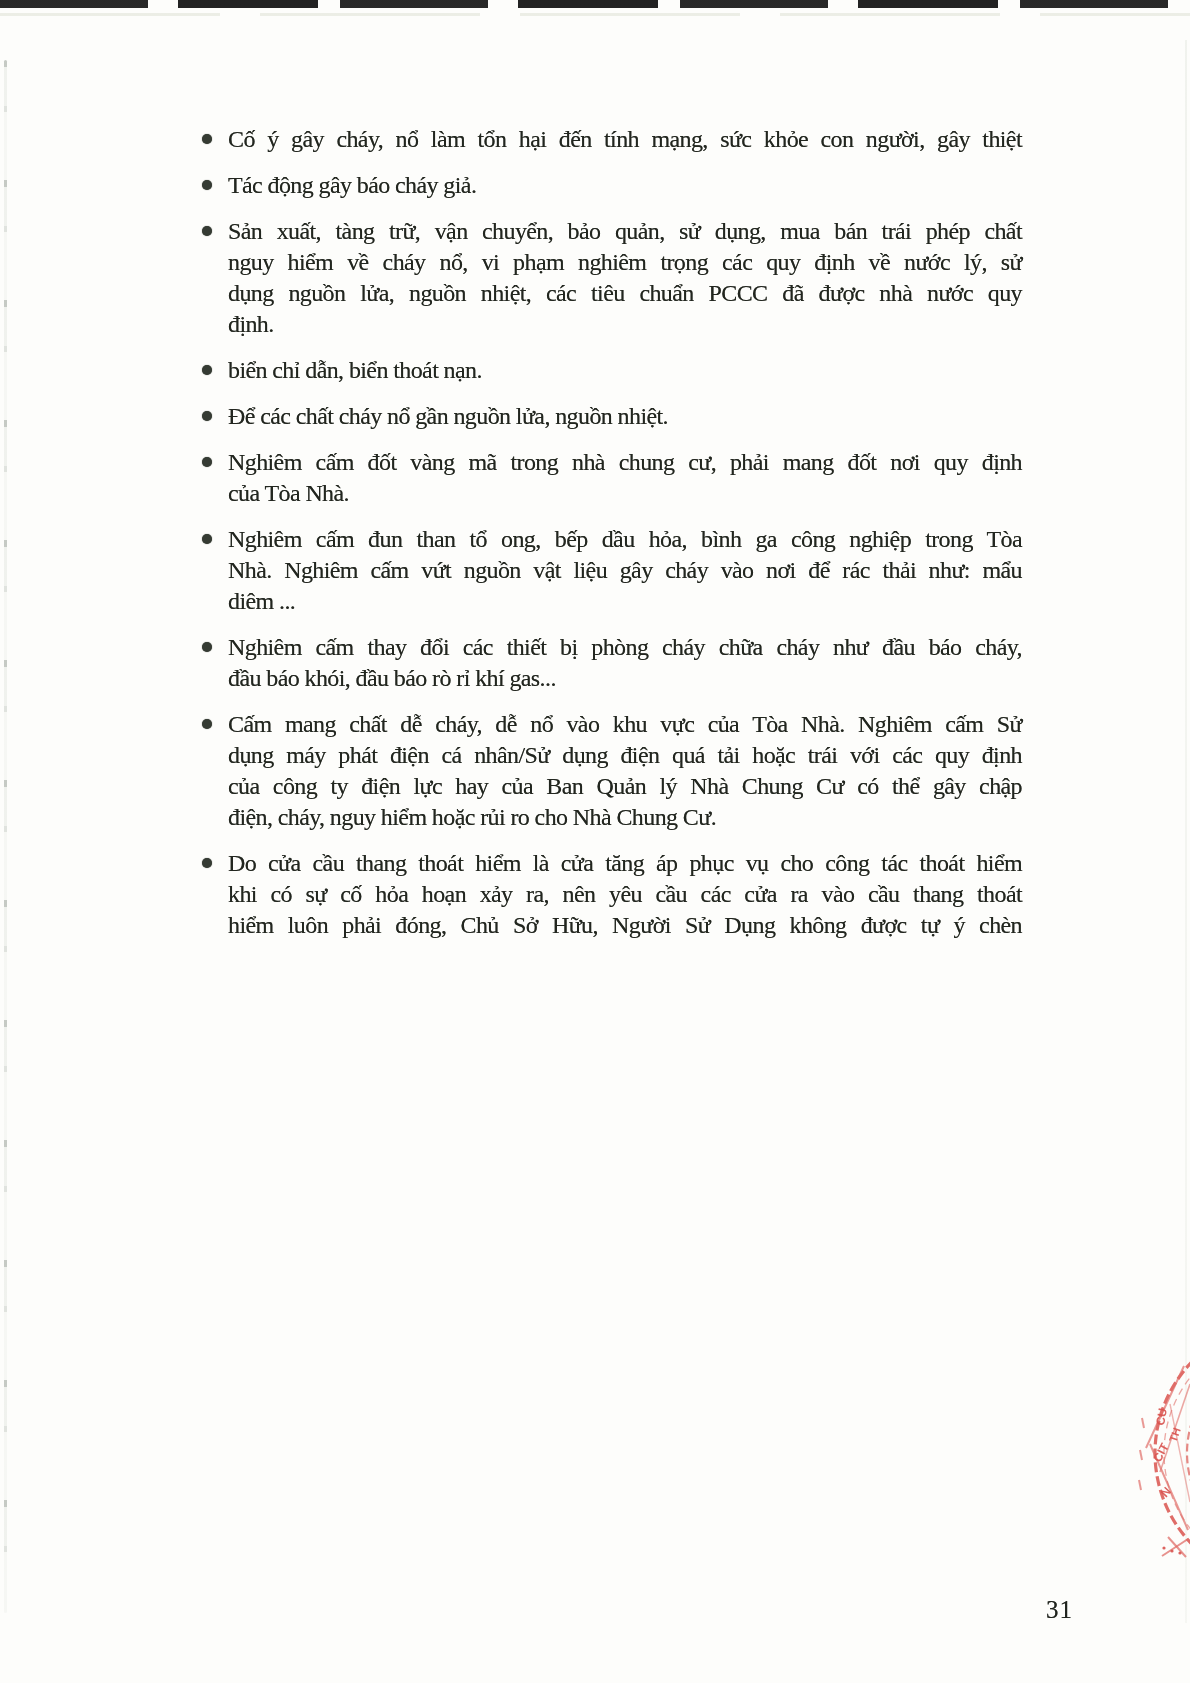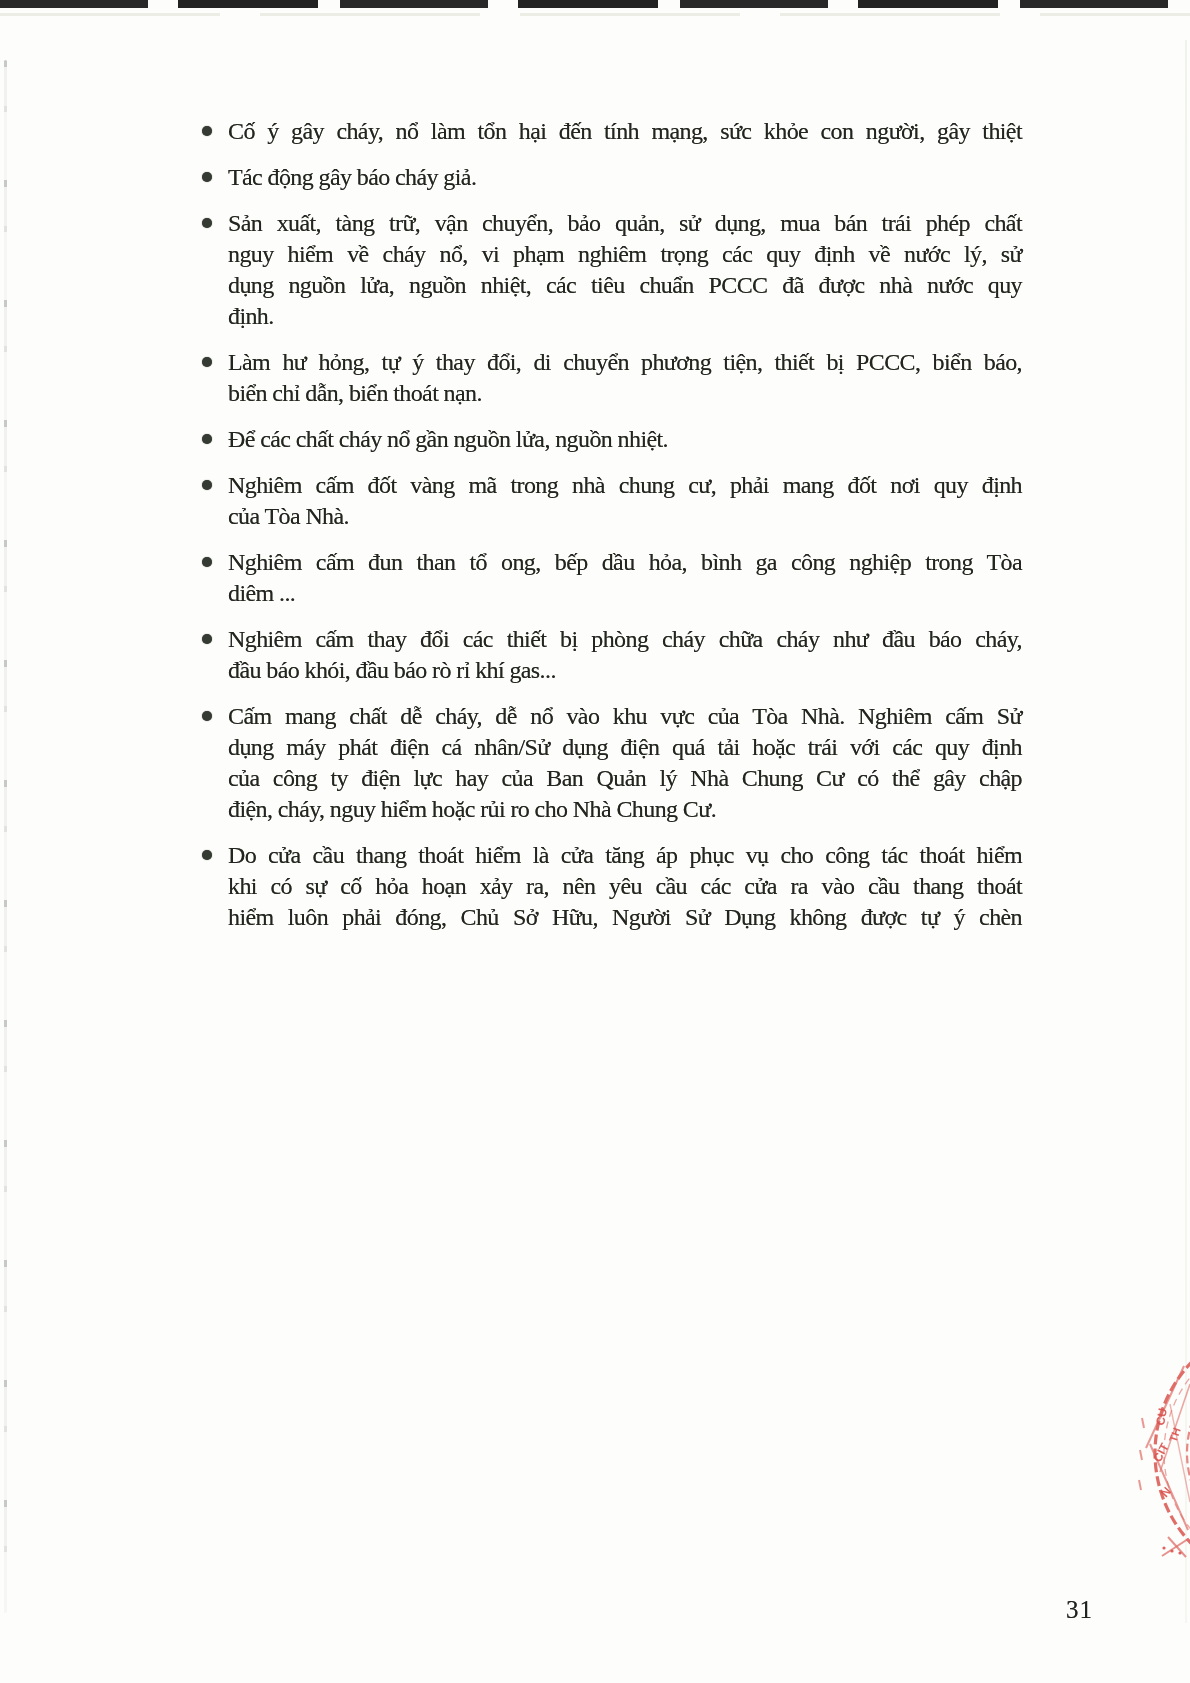--- a/index.html
+++ b/index.html
@@ -39,21 +39,21 @@
     background:linear-gradient(180deg,#e4e8e0,#eef0ea);
     opacity:.5;
   }
   
   .content{
     position:absolute;left:228px;top:111px;width:794px;
   }
   ul.blist{list-style:none;margin:0;padding:0;}
   ul.blist li{
     position:relative;
-    margin:5px 0 15px 0;
+    margin:13px 0 15px 0;
     font-size:24px;
     line-height:31px;
     letter-spacing:-0.6px;
   }
   .dot{
     position:absolute;left:-26px;top:10px;
     width:10px;height:10px;border-radius:50%;
     background:#353b33;
     box-shadow:0 0 1px rgba(30,36,28,.8);
   }
@@ -64,21 +64,20 @@
   }
   .ln.last{
     text-align-last:left;
   }
   
   .page-num{
     position:absolute;left:1046px;top:1596px;
     font-size:25px;letter-spacing:1px;
     color:#1f231d;
     text-shadow:0 0 .5px rgba(30,34,26,.6);
-    margin-left:20px;
   }
   
   .stamp{
     position:absolute;right:0;top:1350px;
     width:110px;height:215px;
     pointer-events:none;
   }
   .stamp text{
     font-family:"Liberation Sans","DejaVu Sans",sans-serif;
     font-weight:bold;
@@ -110,38 +109,38 @@
       <li>
         <span class="dot"></span>
         <div class="ln">Sản xuất, tàng trữ, vận chuyển, bảo quản, sử dụng, mua bán trái phép chất</div>
         <div class="ln">nguy hiểm về cháy nổ, vi phạm nghiêm trọng các quy định về nước lý, sử</div>
         <div class="ln">dụng nguồn lửa, nguồn nhiệt, các tiêu chuẩn PCCC đã được nhà nước quy</div>
         <div class="ln last">định.</div>
       </li>
 
       <li>
         <span class="dot"></span>
-        <div class="ln">Làm hư hỏng, tự ý thay đổi, di chuyển phương tiện, thiết bị PCCC, biển báo,</div>
         <div class="ln last">biển chỉ dẫn, biển thoát nạn.</div>
       </li>
 
       <li>
         <span class="dot"></span>
         <div class="ln last">Để các chất cháy nổ gần nguồn lửa, nguồn nhiệt.</div>
       </li>
 
       <li>
         <span class="dot"></span>
         <div class="ln">Nghiêm cấm đốt vàng mã trong nhà chung cư, phải mang đốt nơi quy định</div>
         <div class="ln last">của Tòa Nhà.</div>
       </li>
 
       <li>
         <span class="dot"></span>
         <div class="ln">Nghiêm cấm đun than tổ ong, bếp dầu hỏa, bình ga công nghiệp trong Tòa</div>
+        <div class="ln">Nhà. Nghiêm cấm vứt nguồn vật liệu gây cháy vào nơi để rác thải như: mẩu</div>
         <div class="ln last">diêm ...</div>
       </li>
 
       <li>
         <span class="dot"></span>
         <div class="ln">Nghiêm cấm thay đổi các thiết bị phòng cháy chữa cháy như đầu báo cháy,</div>
         <div class="ln last">đầu báo khói, đầu báo rò rỉ khí gas...</div>
       </li>
 
       <li>

